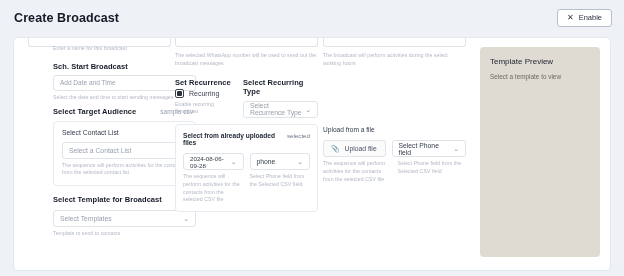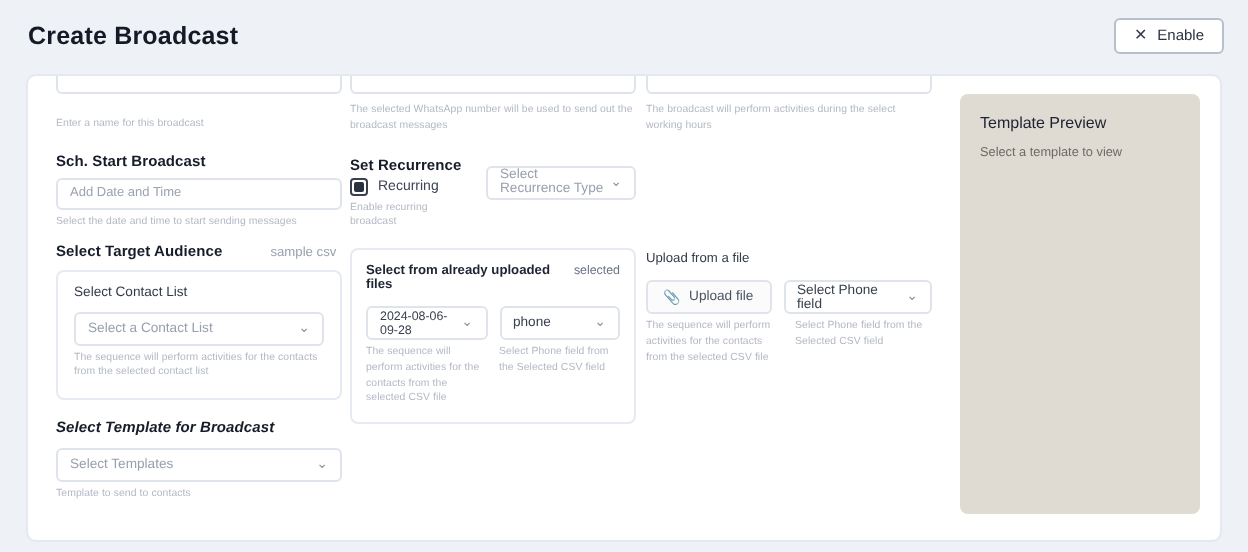--- a/index.html
+++ b/index.html
@@ -143,21 +143,21 @@
         <div class="input cut"></div>
       </div>
       <div style="position:absolute;left:147px;top:0;width:143px;">
         <div class="input cut"></div>
       </div>
       <div style="position:absolute;left:295px;top:0;width:143px;">
         <div class="input cut"></div>
       </div>
     </div>
 
-    <div class="col col-a" style="top:18px;">
+    <div class="col col-a" style="top:4px;margin-left:25px;">
       <div class="helper">Enter a name for this broadcast</div>
 
       <div class="pair" style="margin-top:9px;">
         <div>
           <div class="lbl">Sch. Start Broadcast</div>
           <div class="input" style="margin-top:4px;">Add Date and Time</div>
           <div class="helper">Select the date and time to start sending messages</div>
         </div>
       </div>
 
@@ -168,21 +168,21 @@
 
       <div class="card" style="margin-top:5px;">
         <div class="card-title">Select Contact List</div>
         <div class="select">
           <span>Select a Contact List</span>
           <span class="chev">⌄</span>
         </div>
         <div class="helper">The sequence will perform activities for the contacts from the selected contact list</div>
       </div>
 
-      <div class="lbl" style="margin-top:9px;font-style:italic;">Select Template for Broadcast</div>
+      <div class="lbl" style="margin-top:9px;">Select Template for Broadcast</div>
       <div class="select" style="margin-top:6px;">
         <span>Select Templates</span>
         <span class="chev">⌄</span>
       </div>
       <div class="helper">Template to send to contacts</div>
     </div>
 
     <div class="col col-b" style="top:11px;">
       <div class="helper">The selected WhatsApp number will be used to send out the broadcast messages</div>
 
@@ -191,20 +191,21 @@
           <div class="lbl">Set Recurrence</div>
           <div class="chkrow">
             <span class="chk">
                 <i></i>
               </span>
             <span class="chktxt">Recurring</span>
           </div>
           <div class="helper">Enable recurring broadcast</div>
         </div>
         <div style="flex:1;">
+          <div class="lbl">Select Recurring Type</div>
           <div class="select" style="margin-top:5px;">
             <span>Select Recurrence Type</span>
             <span class="chev">⌄</span>
           </div>
         </div>
       </div>
     </div>
 
     <div class="col col-c" style="top:11px;">
       <div class="helper">The broadcast will perform activities during the select working hours</div>

